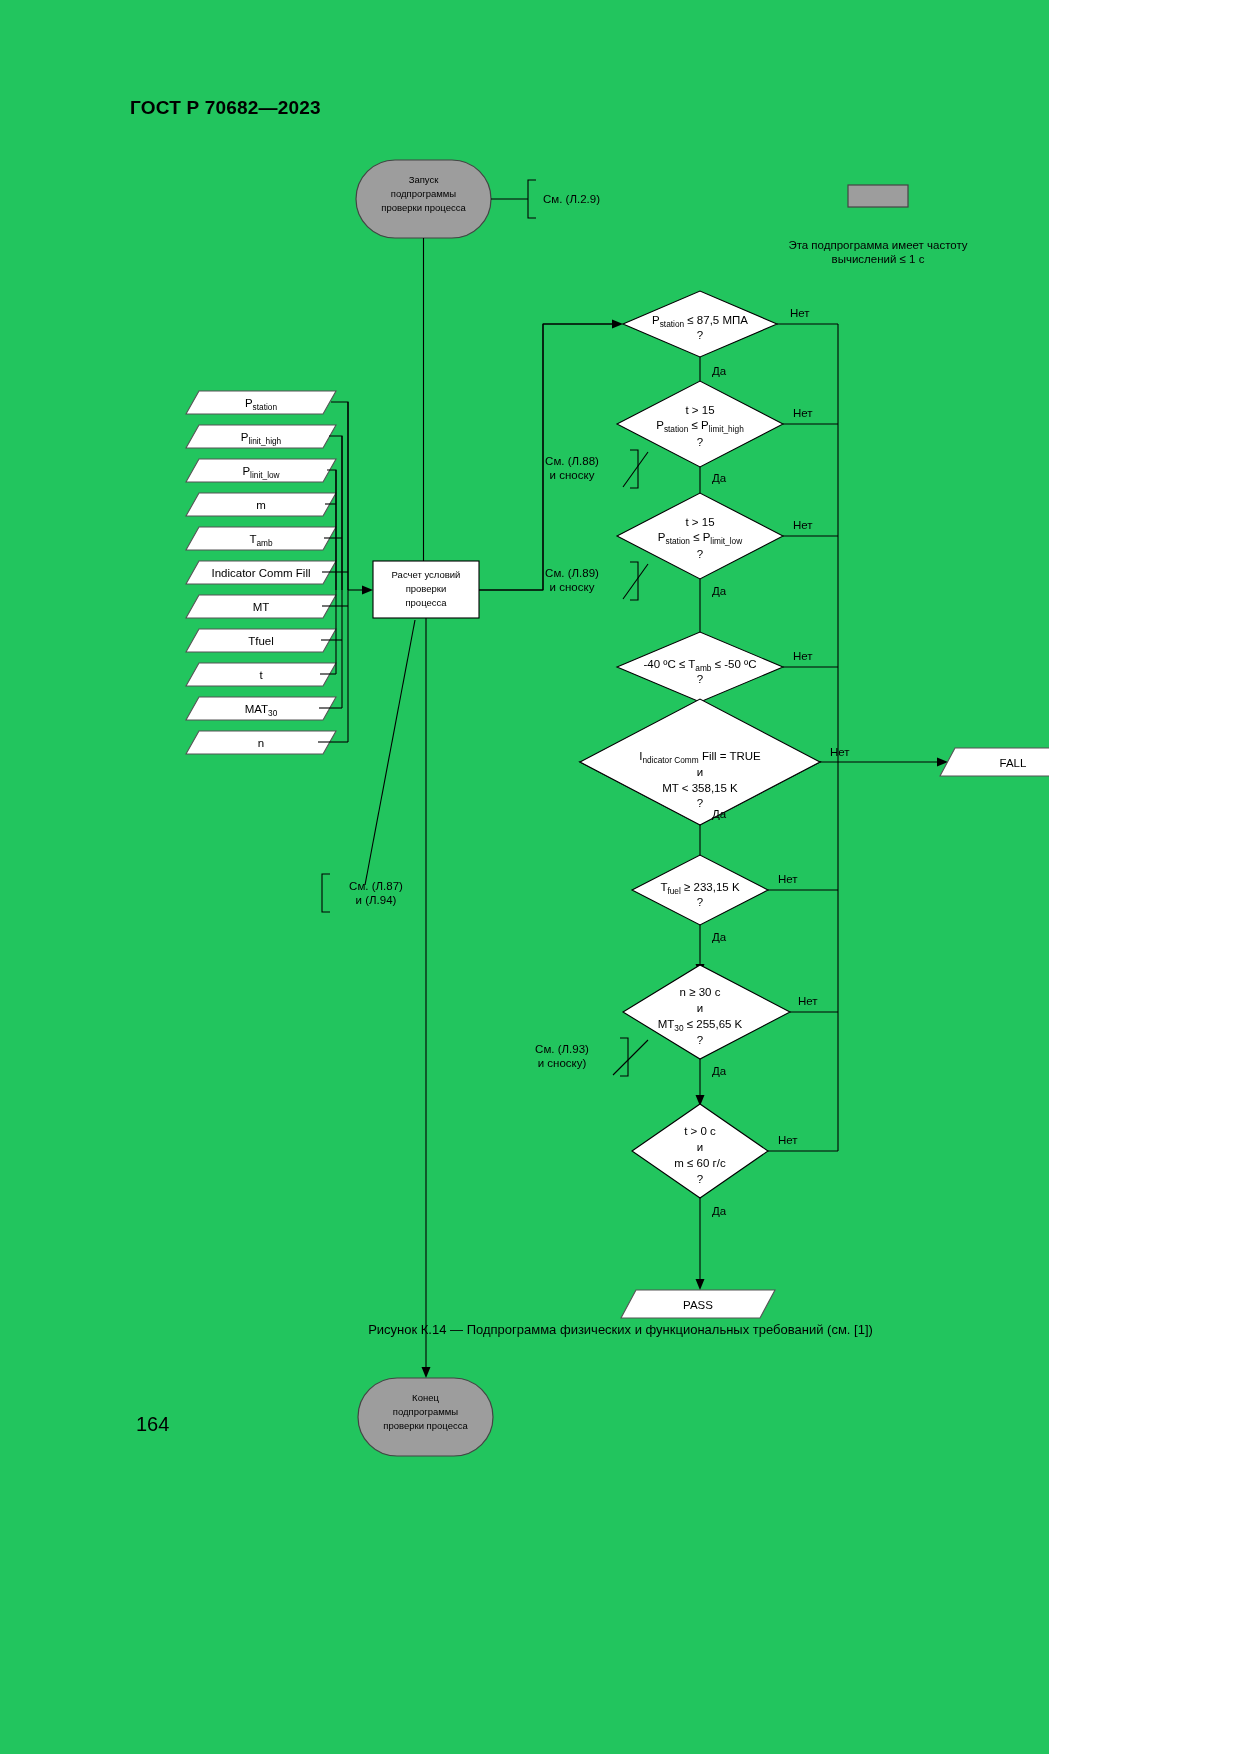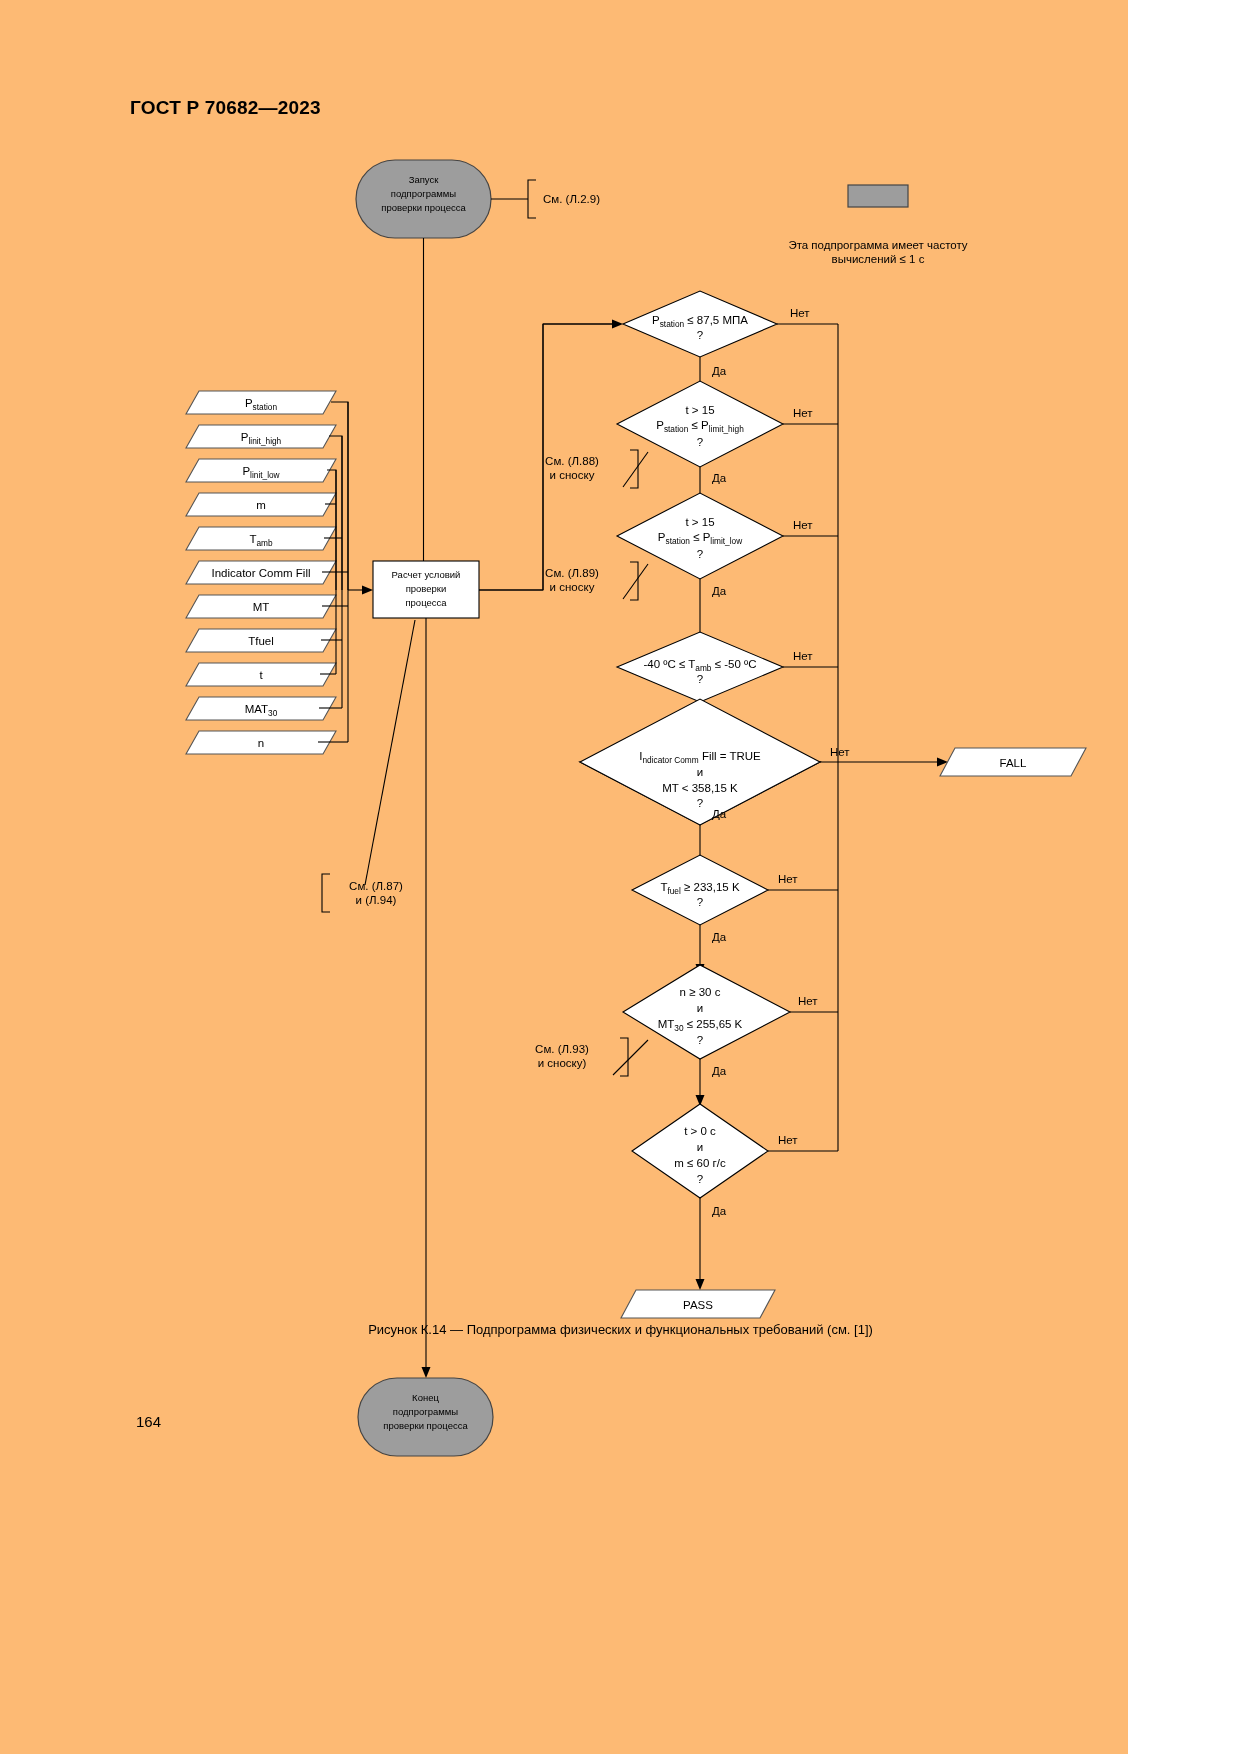--- a/index.html
+++ b/index.html
@@ -6,24 +6,24 @@
     margin: 0;
     padding: 0;
     background: #ffffff;
   }
   body {
     font-family: "Liberation Sans", sans-serif;
     color: #000000;
   }
   #page {
     position: relative;
-    width: 1128px;
+    width: 1049px;
     height: 1754px;
     overflow: hidden;
-    background: #fdba74;
+    background: #22c55e;
   }
   .hdr {
     position: absolute;
     left: 130px;
     top: 97px;
     font-size: 19px;
     font-weight: bold;
     letter-spacing: 0.2px;
   }
   #diagram {
@@ -38,21 +38,21 @@
     left: 0;
     top: 1322px;
     width: 1241px;
     text-align: center;
     font-size: 13px;
   }
   .page-num {
     position: absolute;
     left: 136px;
     top: 1413px;
-    font-size: 15px;
+    font-size: 20px;
   }
   svg text {
     font-family: "Liberation Sans", sans-serif;
     fill: #000000;
   }
   .t { font-size: 11.5px; }
   .t-sm { font-size: 9.5px; }
   .t-leg { font-size: 11.5px; }
   .sub { font-size: 8.3px; }
   .node-shape {

